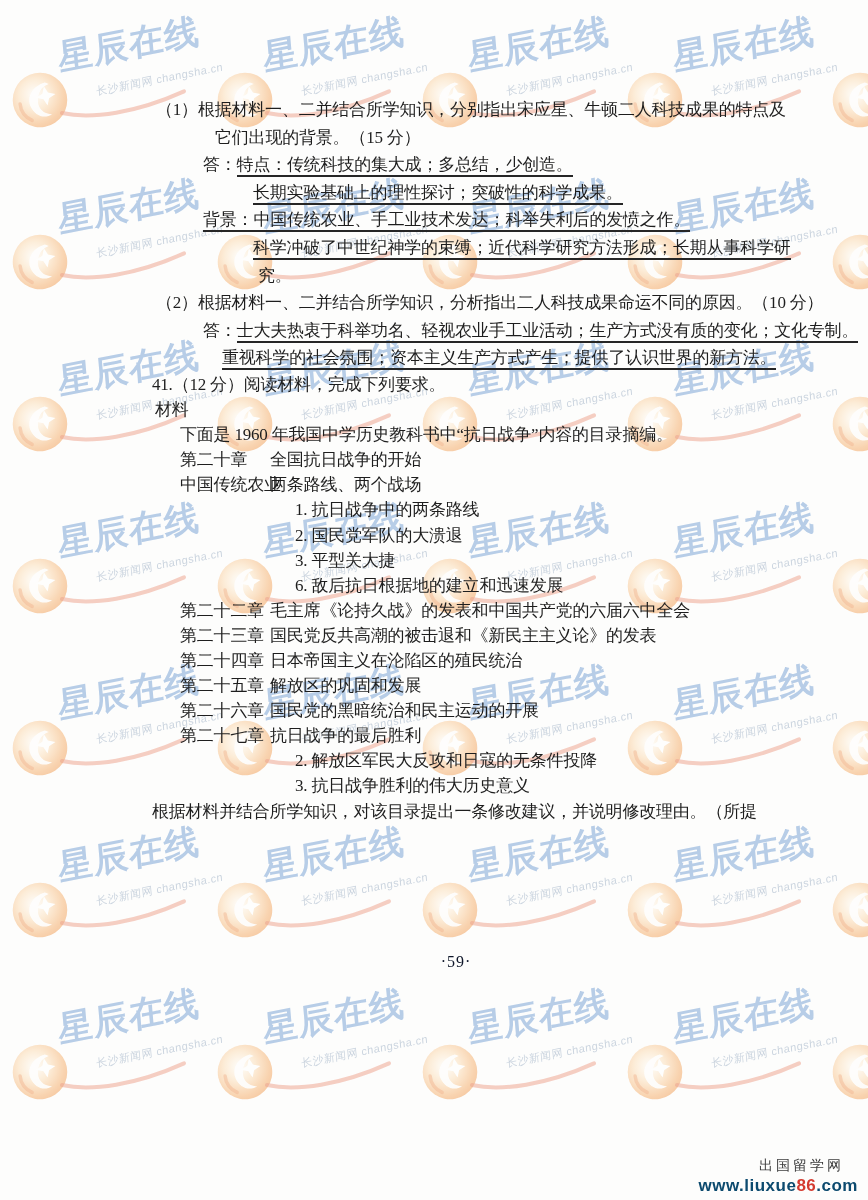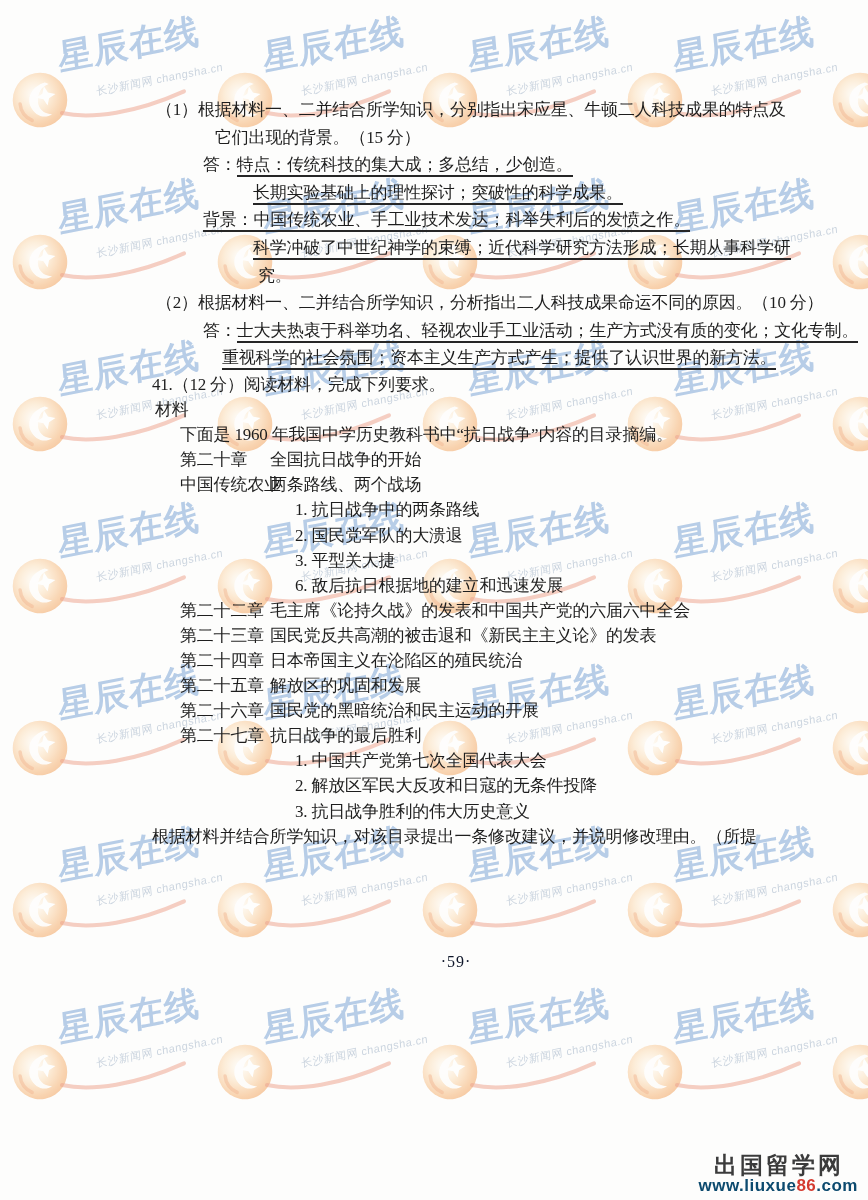--- a/index.html
+++ b/index.html
@@ -36,21 +36,21 @@
   .r-chap{margin-left:28px}.r-item{margin-left:143px}
   .r-para1{}.r-para2{margin-left:0}
 
   
   .page-number{position:absolute;left:456px;top:953px;transform:translateX(-50%);
                z-index:3;font-size:16px;color:#0f172a;letter-spacing:1px;}
 
   
   .footer{position:absolute;right:10px;bottom:6px;z-index:3;text-align:right;
           font-family:"Liberation Sans","DejaVu Sans",sans-serif;}
-  .footer-site{font-size:23px;font-weight:bold;color:#3b3b3b;letter-spacing:3px;
+  .footer-site{font-size:14px;font-weight:normal;color:#3b3b3b;letter-spacing:3px;
                padding-right:14px;line-height:24px;}
   .footer-url{font-size:17px;font-weight:bold;line-height:17px;letter-spacing:.5px;}
   .footer-url .blue{color:#0c4a6e;}
   .footer-url .red{color:#d43b30;}
 </style>
 </head>
 <body>
 
 <div class="page">
 
@@ -817,21 +817,20 @@
       <div class="line s2 r-item"><span>1. 抗日战争中的两条路线</span></div>
       <div class="line s2 r-item"><span>2. 国民党军队的大溃退</span></div>
       <div class="line s2 r-item"><span>3. 平型关大捷</span></div>
       <div class="line s2 r-item"><span>6. 敌后抗日根据地的建立和迅速发展</span></div>
       <div class="line s2 r-chap"><span class="label">第二十二章</span><span>毛主席《论持久战》的发表和中国共产党的六届六中全会</span></div>
       <div class="line s2 r-chap"><span class="label">第二十三章</span><span>国民党反共高潮的被击退和《新民主主义论》的发表</span></div>
       <div class="line s2 r-chap"><span class="label">第二十四章</span><span>日本帝国主义在沦陷区的殖民统治</span></div>
       <div class="line s2 r-chap"><span class="label">第二十五章</span><span>解放区的巩固和发展</span></div>
       <div class="line s2 r-chap"><span class="label">第二十六章</span><span>国民党的黑暗统治和民主运动的开展</span></div>
       <div class="line s2 r-chap"><span class="label">第二十七章</span><span>抗日战争的最后胜利</span></div>
-      <div class="line s2 r-item"><span>1. 中国共产党第七次全国代表大会</span></div>
       <div class="line s2 r-item"><span>2. 解放区军民大反攻和日寇的无条件投降</span></div>
       <div class="line s2 r-item"><span>3. 抗日战争胜利的伟大历史意义</span></div>
       <div class="line s2 r-para1"><span>根据材料并结合所学知识，对该目录提出一条修改建议，并说明修改理由。（所提</span></div>
     </div>
 
   <div class="page-number">·59·</div>
 
   <div class="footer">
     <div class="footer-site">出国留学网</div>
     <div class="footer-url"><span class="blue">www.liuxue</span><span class="red">86</span><span class="blue">.com</span></div>

